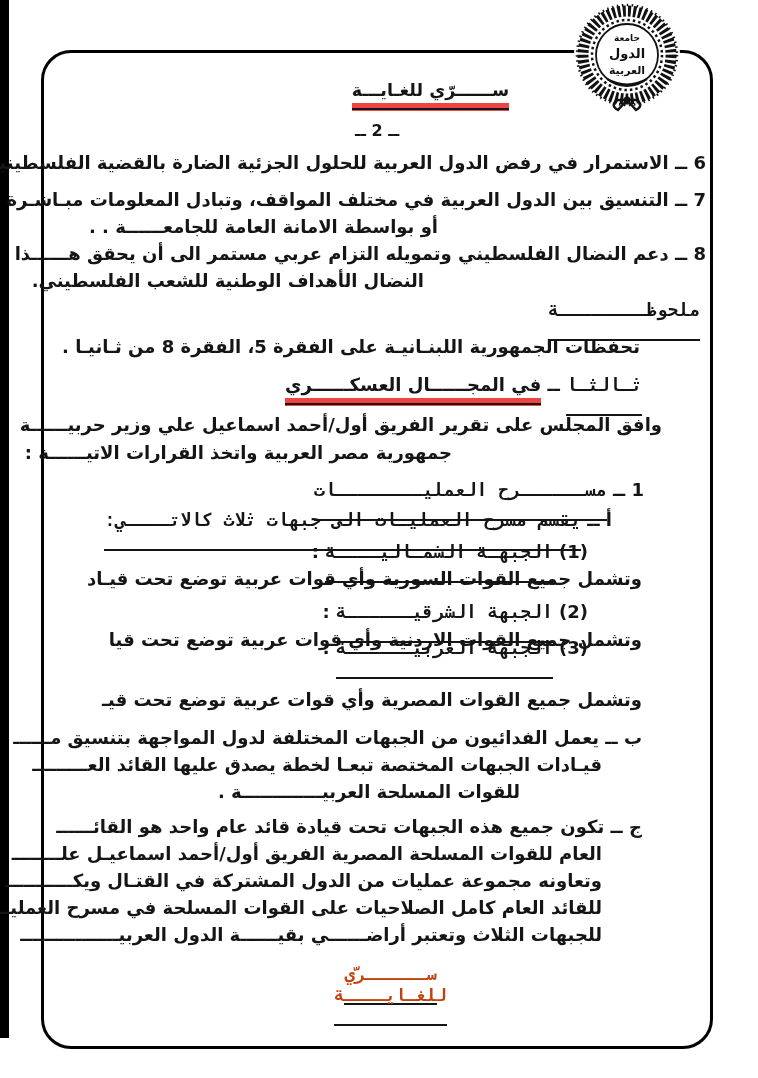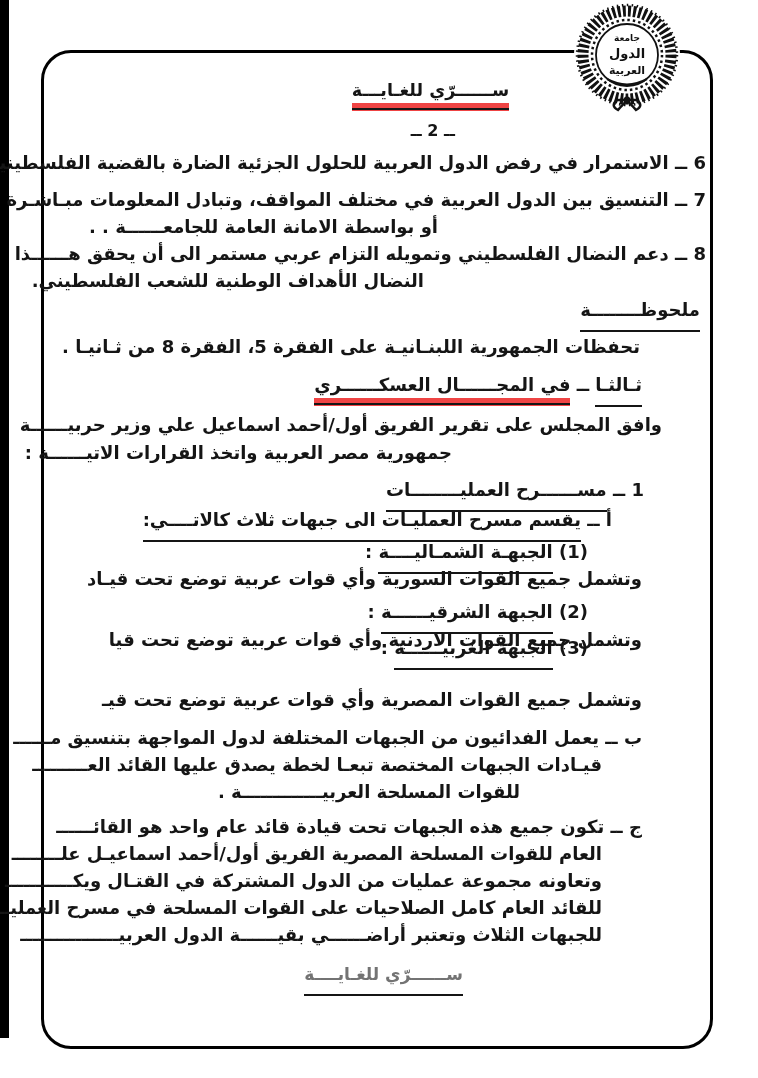--- a/index.html
+++ b/index.html
@@ -16,29 +16,29 @@
   .emblem{position:absolute;left:570px;top:0;}
   .line{
     position:absolute;white-space:pre;font-size:18px;font-weight:700;
     color:#151515;letter-spacing:-0.2px;line-height:1.25;
   }
   .header-title{
     position:absolute;top:80px;left:343px;width:175px;text-align:center;
     font-size:17.5px;font-weight:700;color:#151515;
   }
   .page-num{
-    position:absolute;top:121px;left:355px;width:100px;text-align:right;
+    position:absolute;top:121px;left:355px;width:100px;text-align:left;
     font-size:16px;font-weight:700;color:#151515;letter-spacing:2px;
   }
   .footer-title{
-    position:absolute;top:964px;left:296px;width:175px;text-align:center;
-    font-size:17px;font-weight:700;color:#737373;
+    position:absolute;top:964px;left:303px;width:175px;text-align:center;
+    font-size:17px;font-weight:700;color:#c2410c;
   }
   .u-none{border:none;}
-  .u-single{border-bottom:2.5px solid #151515;padding-bottom:10px;}
+  .u-single{border-bottom:2.5px solid #151515;padding-bottom:18px;font-family:Liberation Mono, monospace;}
   .u-double{position:relative;border-bottom:8px solid #ef4444;padding-bottom:3px;}
   .u-double::after{
     content:"";position:absolute;left:0;right:0;bottom:-7px;
     border-top:2px solid #151515;
   }
 </style>
 </head>
 <body>
 
 <div class="canvas">

